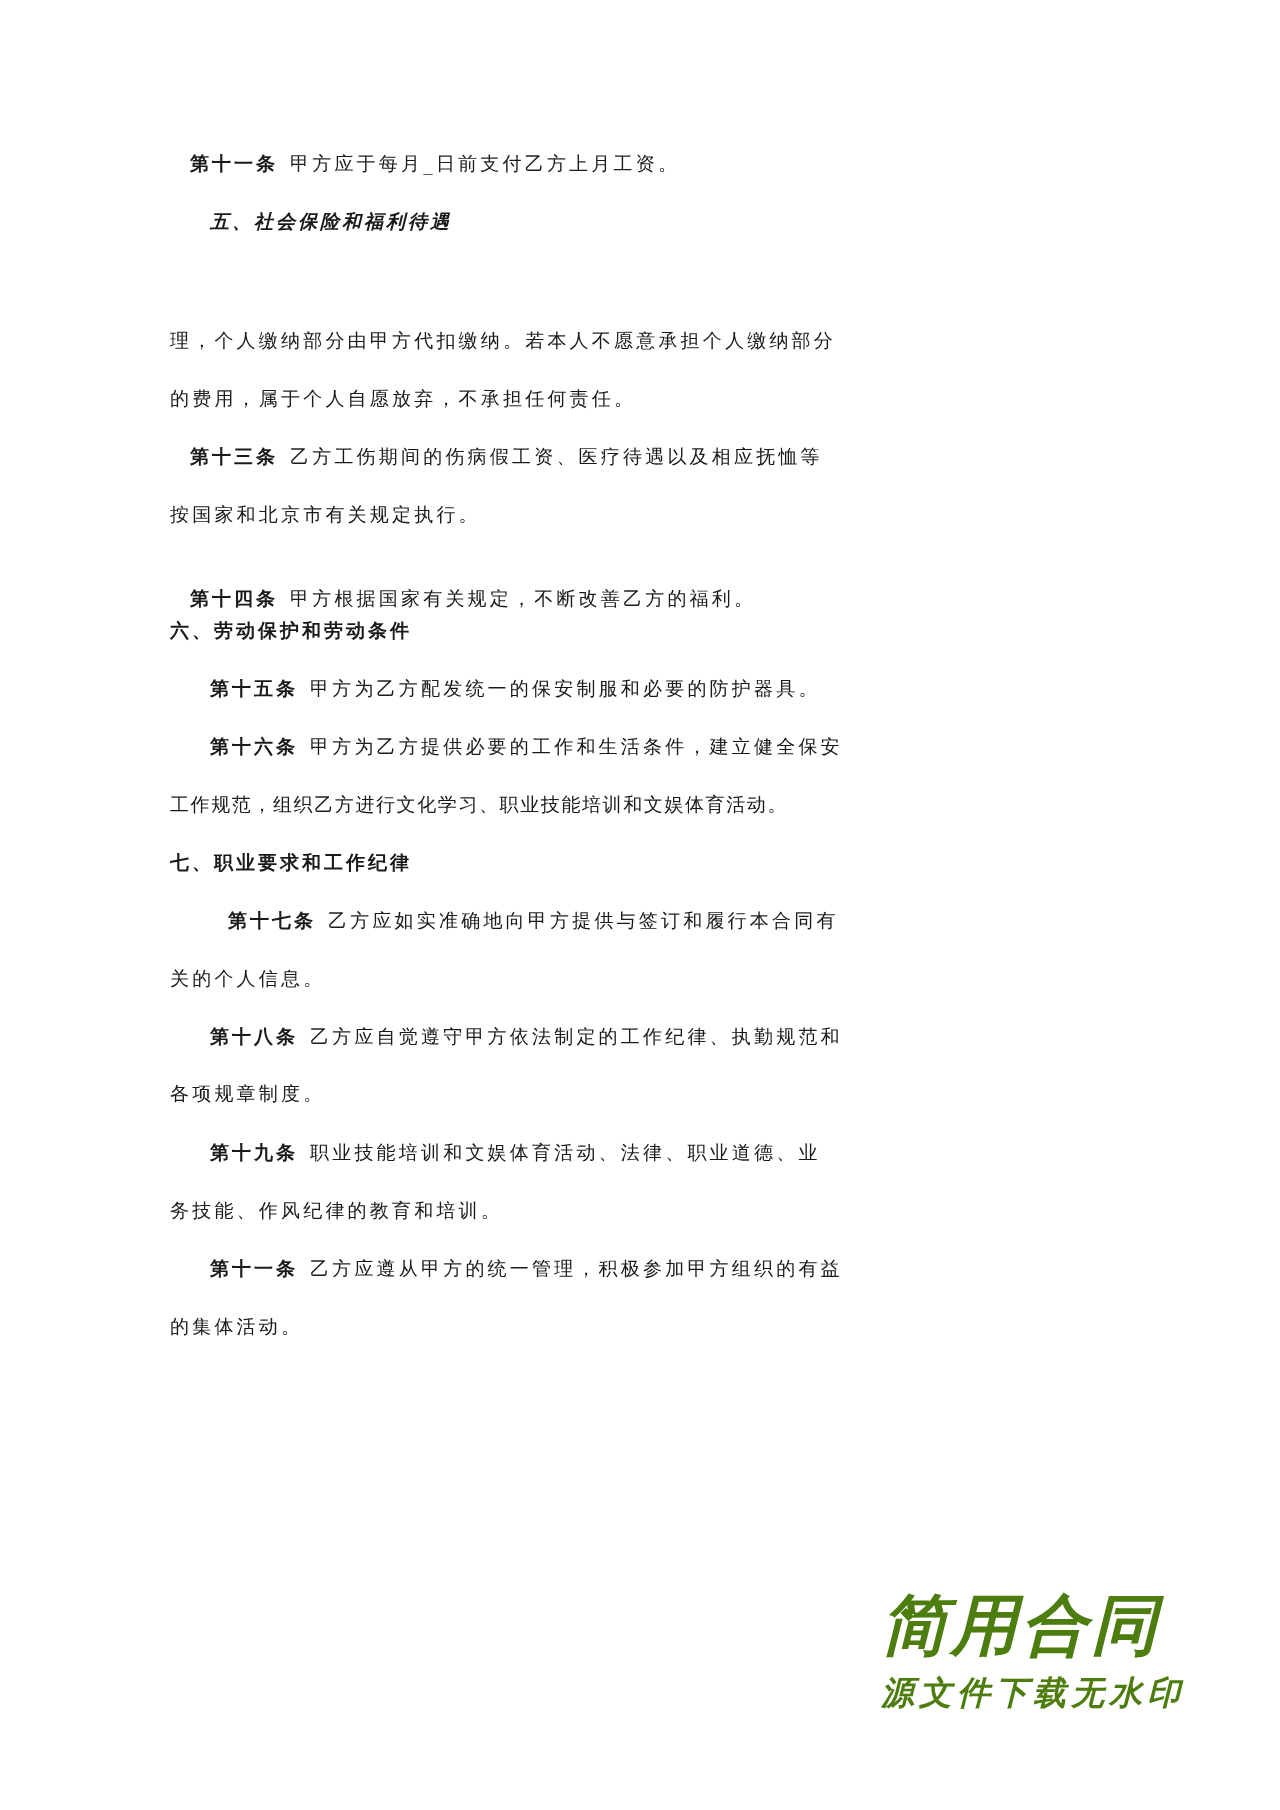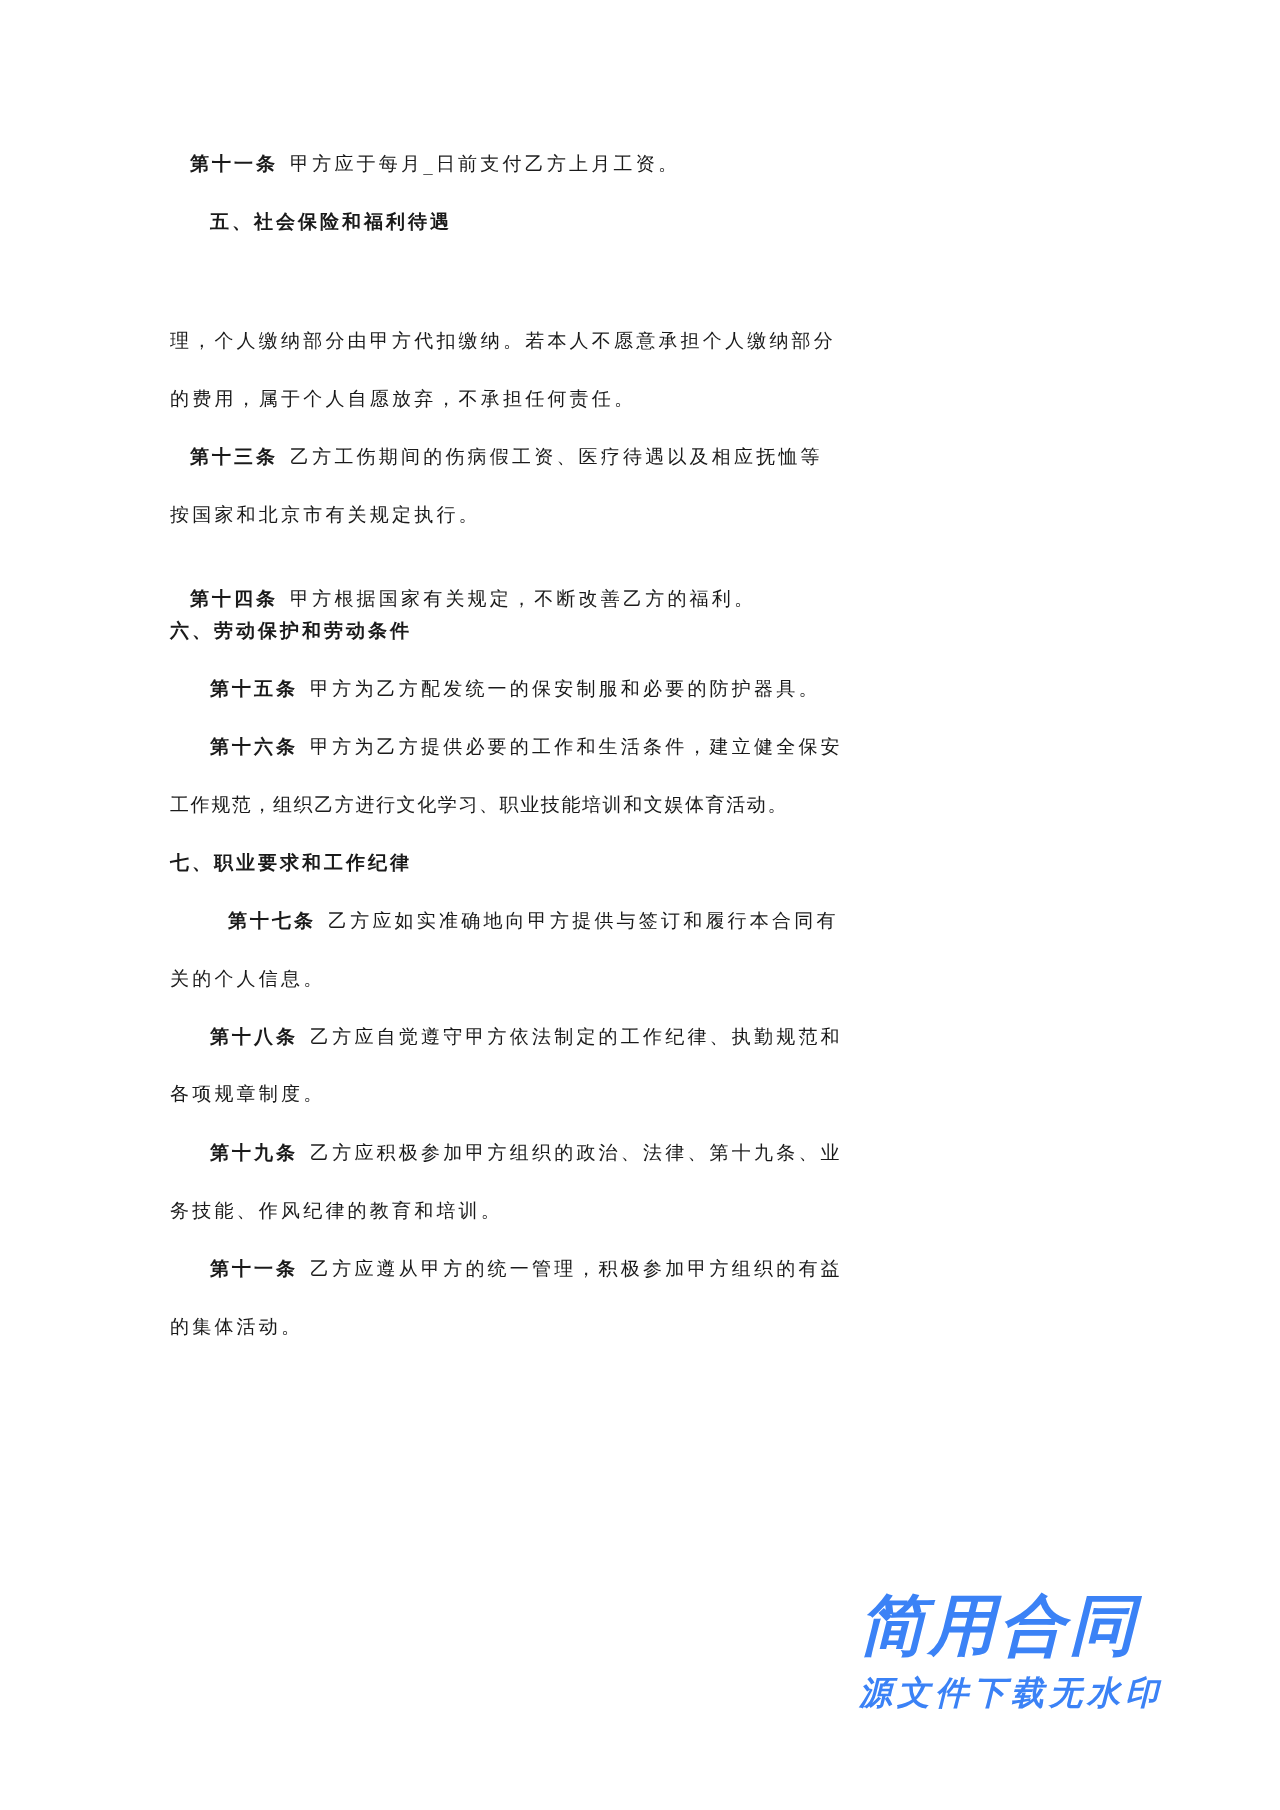--- a/index.html
+++ b/index.html
@@ -35,24 +35,24 @@
       letter-spacing: 3px;
       margin-right: 12px;
     }
     .heading {
       font-family: "DejaVu Sans", "Liberation Sans", sans-serif;
       font-weight: bold;
       letter-spacing: 3px;
     }
     .watermark {
       position: absolute;
-      left: 859px;
+      left: 881px;
       top: 1590px;
       width: 330px;
-      color: #3b82f6;
+      color: #4d7c0f;
       font-family: "DejaVu Sans", "Liberation Sans", sans-serif;
       font-weight: bold;
       font-style: italic;
       user-select: none;
     }
     .wm-main {
       font-size: 66px;
       line-height: 72px;
       letter-spacing: 4px;
     }
@@ -65,21 +65,21 @@
   </style>
 </head>
 <body>
 
 <div class="page">
 
   <div class="line" style="left:190px; top:146px;">
     <span class="art-num">第十一条</span><span>甲方应于每月_日前支付乙方上月工资。</span>
   </div>
 
-  <div class="line heading" style="left:210px; top:204px;">五、社会保险和福利待遇</div>
+  <div class="line heading" style="left:210px; top:204px;font-style:italic;">五、社会保险和福利待遇</div>
 
   <div class="line" style="left:170px; top:323px;">理，个人缴纳部分由甲方代扣缴纳。若本人不愿意承担个人缴纳部分</div>
   <div class="line" style="left:170px; top:381px;">的费用，属于个人自愿放弃，不承担任何责任。</div>
 
   <div class="line" style="left:190px; top:439px;">
     <span class="art-num">第十三条</span><span>乙方工伤期间的伤病假工资、医疗待遇以及相应抚恤等</span>
   </div>
   <div class="line" style="left:170px; top:497px;">按国家和北京市有关规定执行。</div>
 
   <div class="line" style="left:190px; top:555px;margin-top:26px;">
@@ -103,21 +103,21 @@
     <span class="art-num">第十七条</span><span>乙方应如实准确地向甲方提供与签订和履行本合同有</span>
   </div>
   <div class="line" style="left:170px; top:961px;">关的个人信息。</div>
 
   <div class="line" style="left:210px; top:1019px;">
     <span class="art-num">第十八条</span><span>乙方应自觉遵守甲方依法制定的工作纪律、执勤规范和</span>
   </div>
   <div class="line" style="left:170px; top:1077px;font-family:Liberation Serif, serif;">各项规章制度。</div>
 
   <div class="line" style="left:210px; top:1135px;">
-    <span class="art-num">第十九条</span><span>乙方应积极参加甲方组织的政治、法律、第十九条、业</span>
+    <span class="art-num">第十九条</span><span>职业技能培训和文娱体育活动、法律、职业道德、业</span>
   </div>
   <div class="line" style="left:170px; top:1193px;">务技能、作风纪律的教育和培训。</div>
 
   <div class="line" style="left:210px; top:1251px;">
     <span class="art-num">第十一条</span><span>乙方应遵从甲方的统一管理，积极参加甲方组织的有益</span>
   </div>
   <div class="line" style="left:170px; top:1309px;">的集体活动。</div>
 
   <div class="watermark">
     <div class="wm-main">简用合同</div>

